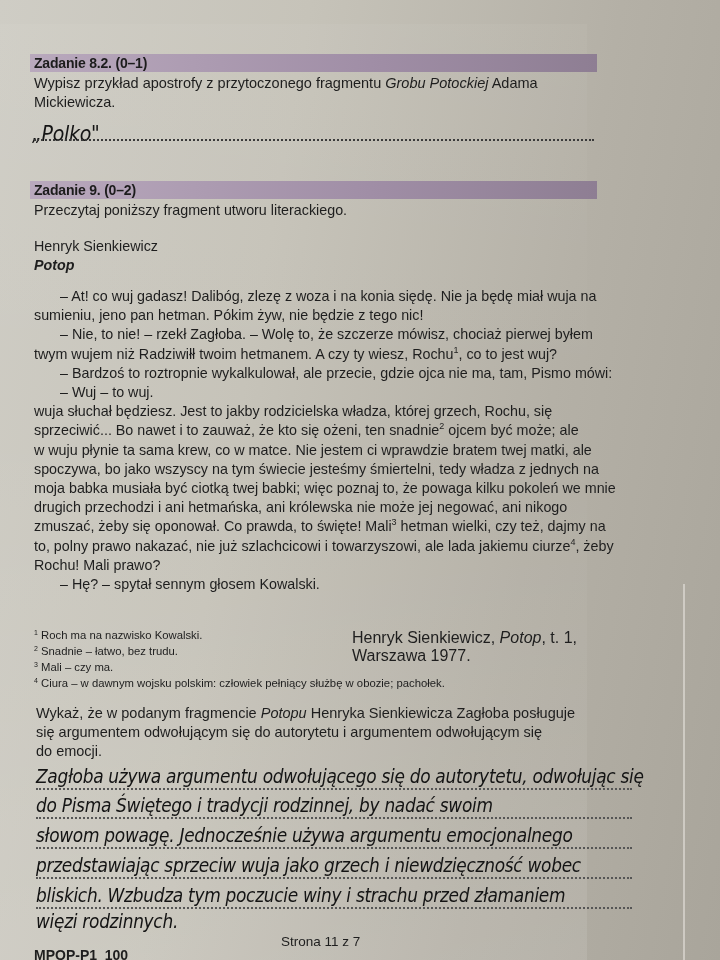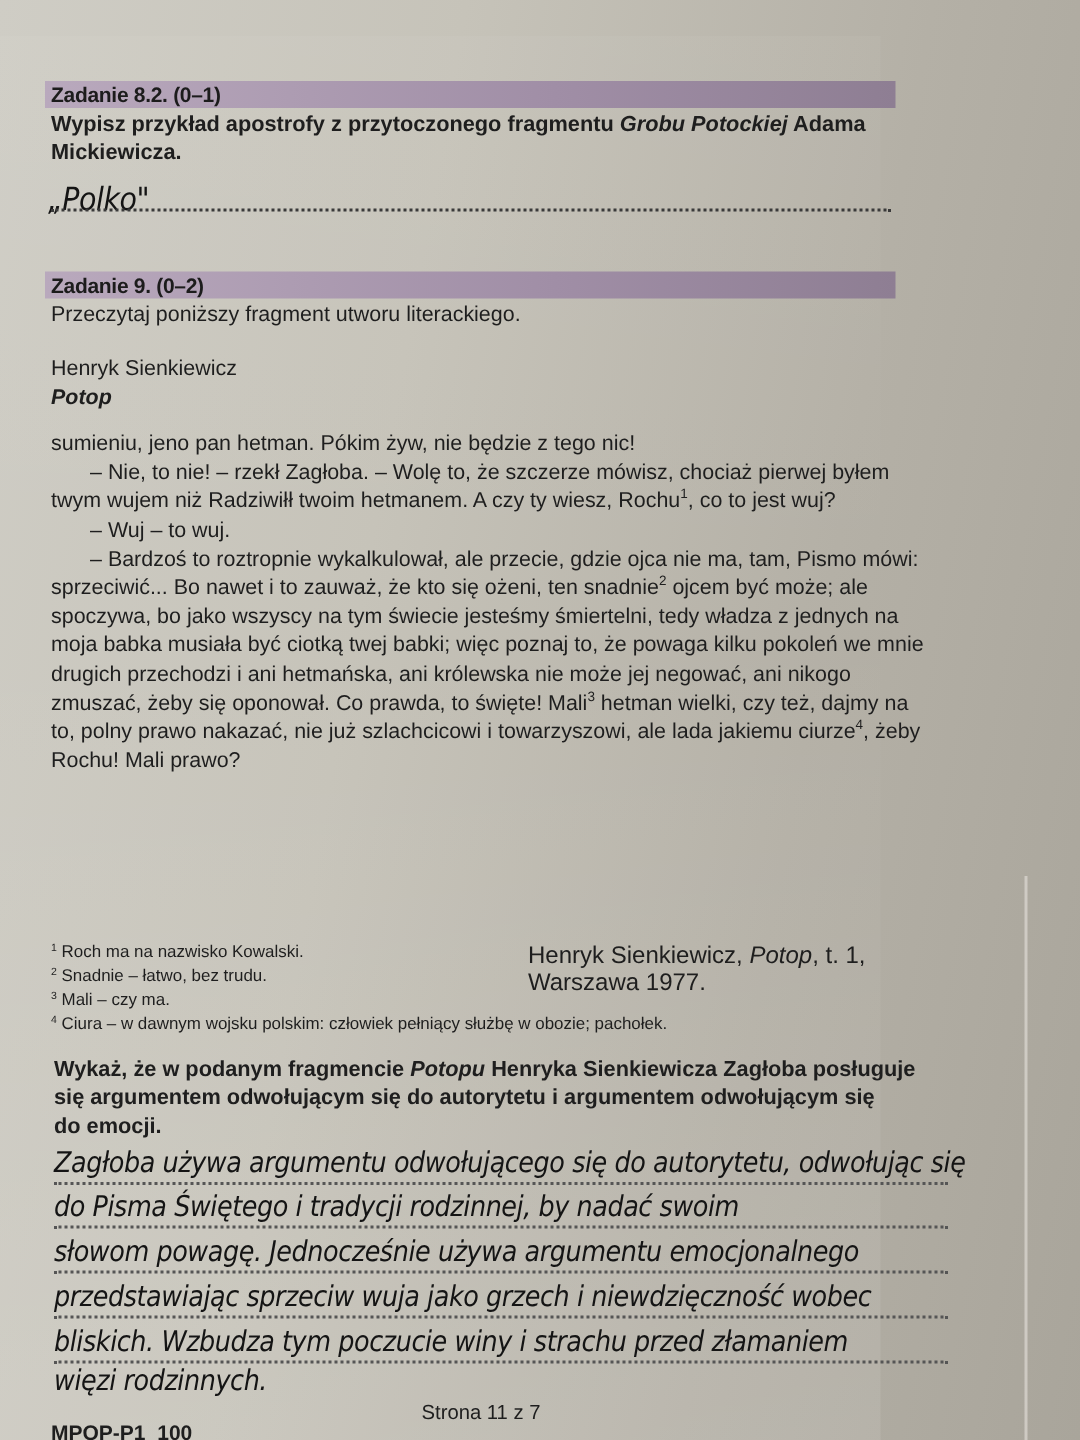--- a/index.html
+++ b/index.html
@@ -20,21 +20,21 @@
     background: rgba(235,232,225,0.55);
   }
   .task-bar {
     position: absolute; left: 30px; width: 567px; height: 18px;
     background: linear-gradient(90deg, #b9a9bd 0%, #a08ea6 60%, #8e7e93 100%);
   }
   .task-title {
     position: absolute; left: 34px; font-size: 14px; font-weight: bold;
     color: #1c1c1c; letter-spacing: -0.2px; line-height: 18px;
   }
-  .bold-text { font-weight: bold; font-size: 14.5px; line-height: 19px; }
+  .bold-text { font-weight: normal; font-size: 14.5px; line-height: 19px; }
   .text { font-size: 14.3px; line-height: 19.2px; }
   .abs { position: absolute; }
   .dotted-line {
     position: absolute; border-bottom: 2px dotted #3a3a3a; height: 0;
   }
   .hand {
     font-family: "DejaVu Sans", sans-serif; font-style: italic;
     font-size: 17px; color: #141414; letter-spacing: -0.3px;
     position: absolute; white-space: nowrap;
     transform: scaleY(1.12);
@@ -66,32 +66,36 @@
 
   <div class="task-bar" style="top:157px;"></div>
   <div class="task-title" style="top:157px;">Zadanie 9. (0–2)</div>
 
   <div class="abs text" style="left:34px; top:177px;text-align:center;">Przeczytaj poniższy fragment utworu literackiego.</div>
 
   <div class="abs text" style="left:34px; top:213px;">Henryk Sienkiewicz</div>
   <div class="abs text" style="left:34px; top:232px; font-weight:bold; font-style:italic;">Potop</div>
 
   <div class="abs text para" style="left:34px; top:263px; width:640px;">
+    <p>– At! co wuj gadasz! Dalibóg, zlezę z woza i na konia siędę. Nie ja będę miał wuja na</p>
     <p class="noindent">sumieniu, jeno pan hetman. Pókim żyw, nie będzie z tego nic!</p>
     <p>– Nie, to nie! – rzekł Zagłoba. – Wolę to, że szczerze mówisz, chociaż pierwej byłem</p>
     <p class="noindent"><span>twym wujem niż Radziwiłł twoim hetmanem. A czy ty wiesz, Rochu</span><sup>1</sup><span>, co to jest wuj?</span></p>
+    <p>– Bardzoś to roztropnie wykalkulował, ale przecie, gdzie ojca nie ma, tam, Pismo mówi:</p>
     <p>– Wuj – to wuj.</p>
-    <p>– Bardzoś to roztropnie wykalkulował, ale przecie, gdzie ojca nie ma, tam, Pismo mówi:</p>
+    <p class="noindent">wuja słuchał będziesz. Jest to jakby rodzicielska władza, której grzech, Rochu, się</p>
     <p class="noindent"><span>sprzeciwić... Bo nawet i to zauważ, że kto się ożeni, ten snadnie</span><sup>2</sup><span> ojcem być może; ale</span></p>
+    <p class="noindent">w wuju płynie ta sama krew, co w matce. Nie jestem ci wprawdzie bratem twej matki, ale</p>
     <p class="noindent">spoczywa, bo jako wszyscy na tym świecie jesteśmy śmiertelni, tedy władza z jednych na</p>
     <p class="noindent">moja babka musiała być ciotką twej babki; więc poznaj to, że powaga kilku pokoleń we mnie</p>
     <p class="noindent">drugich przechodzi i ani hetmańska, ani królewska nie może jej negować, ani nikogo</p>
     <p class="noindent"><span>zmuszać, żeby się oponował. Co prawda, to święte! Mali</span><sup>3</sup><span> hetman wielki, czy też, dajmy na</span></p>
     <p class="noindent"><span>to, polny prawo nakazać, nie już szlachcicowi i towarzyszowi, ale lada jakiemu ciurze</span><sup>4</sup><span>, żeby</span></p>
     <p class="noindent">Rochu! Mali prawo?</p>
+    <p>– Hę? – spytał sennym głosem Kowalski.</p>
   </div>
 
   <div class="abs" style="left:352px; top:605px; font-size:16px;">
     <span>Henryk Sienkiewicz, </span><i>Potop</i><span>, t. 1, Warszawa 1977.</span>
   </div>
 
   <div class="abs footnotes" style="left:34px; top:603px;">
     <div><sup>1</sup> <span>Roch ma na nazwisko Kowalski.</span></div>
     <div><sup>2</sup> <span>Snadnie – łatwo, bez trudu.</span></div>
     <div><sup>3</sup> <span>Mali – czy ma.</span></div>

